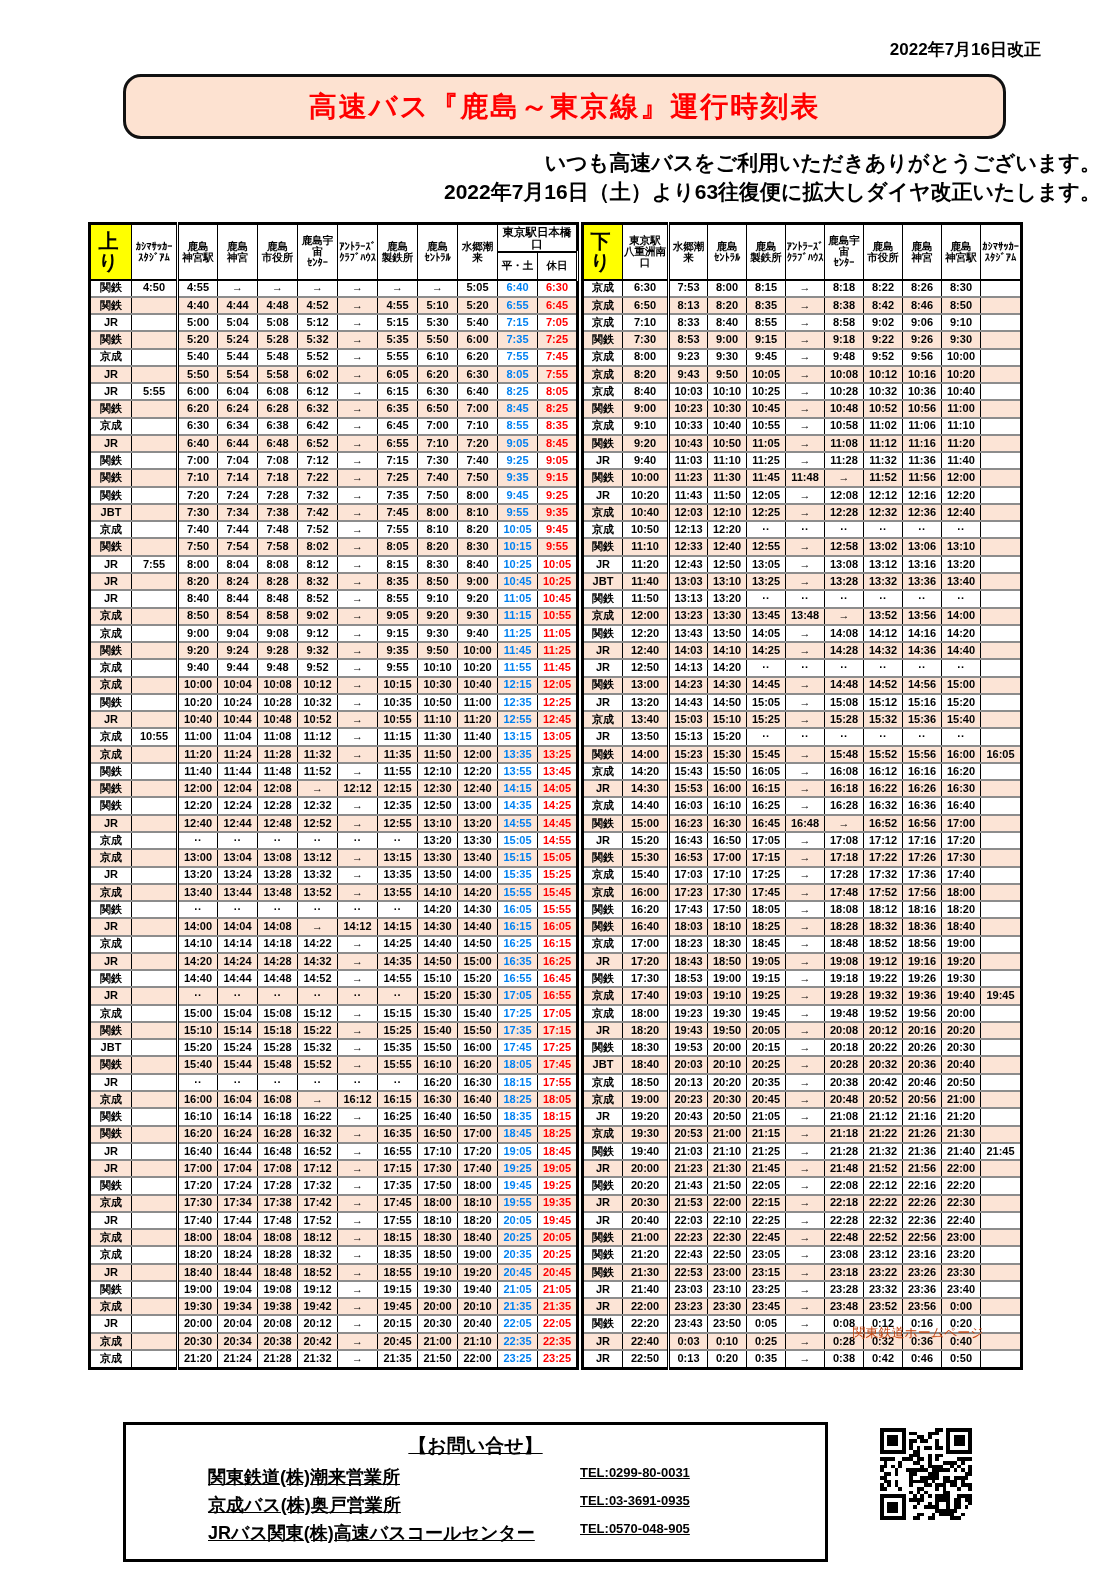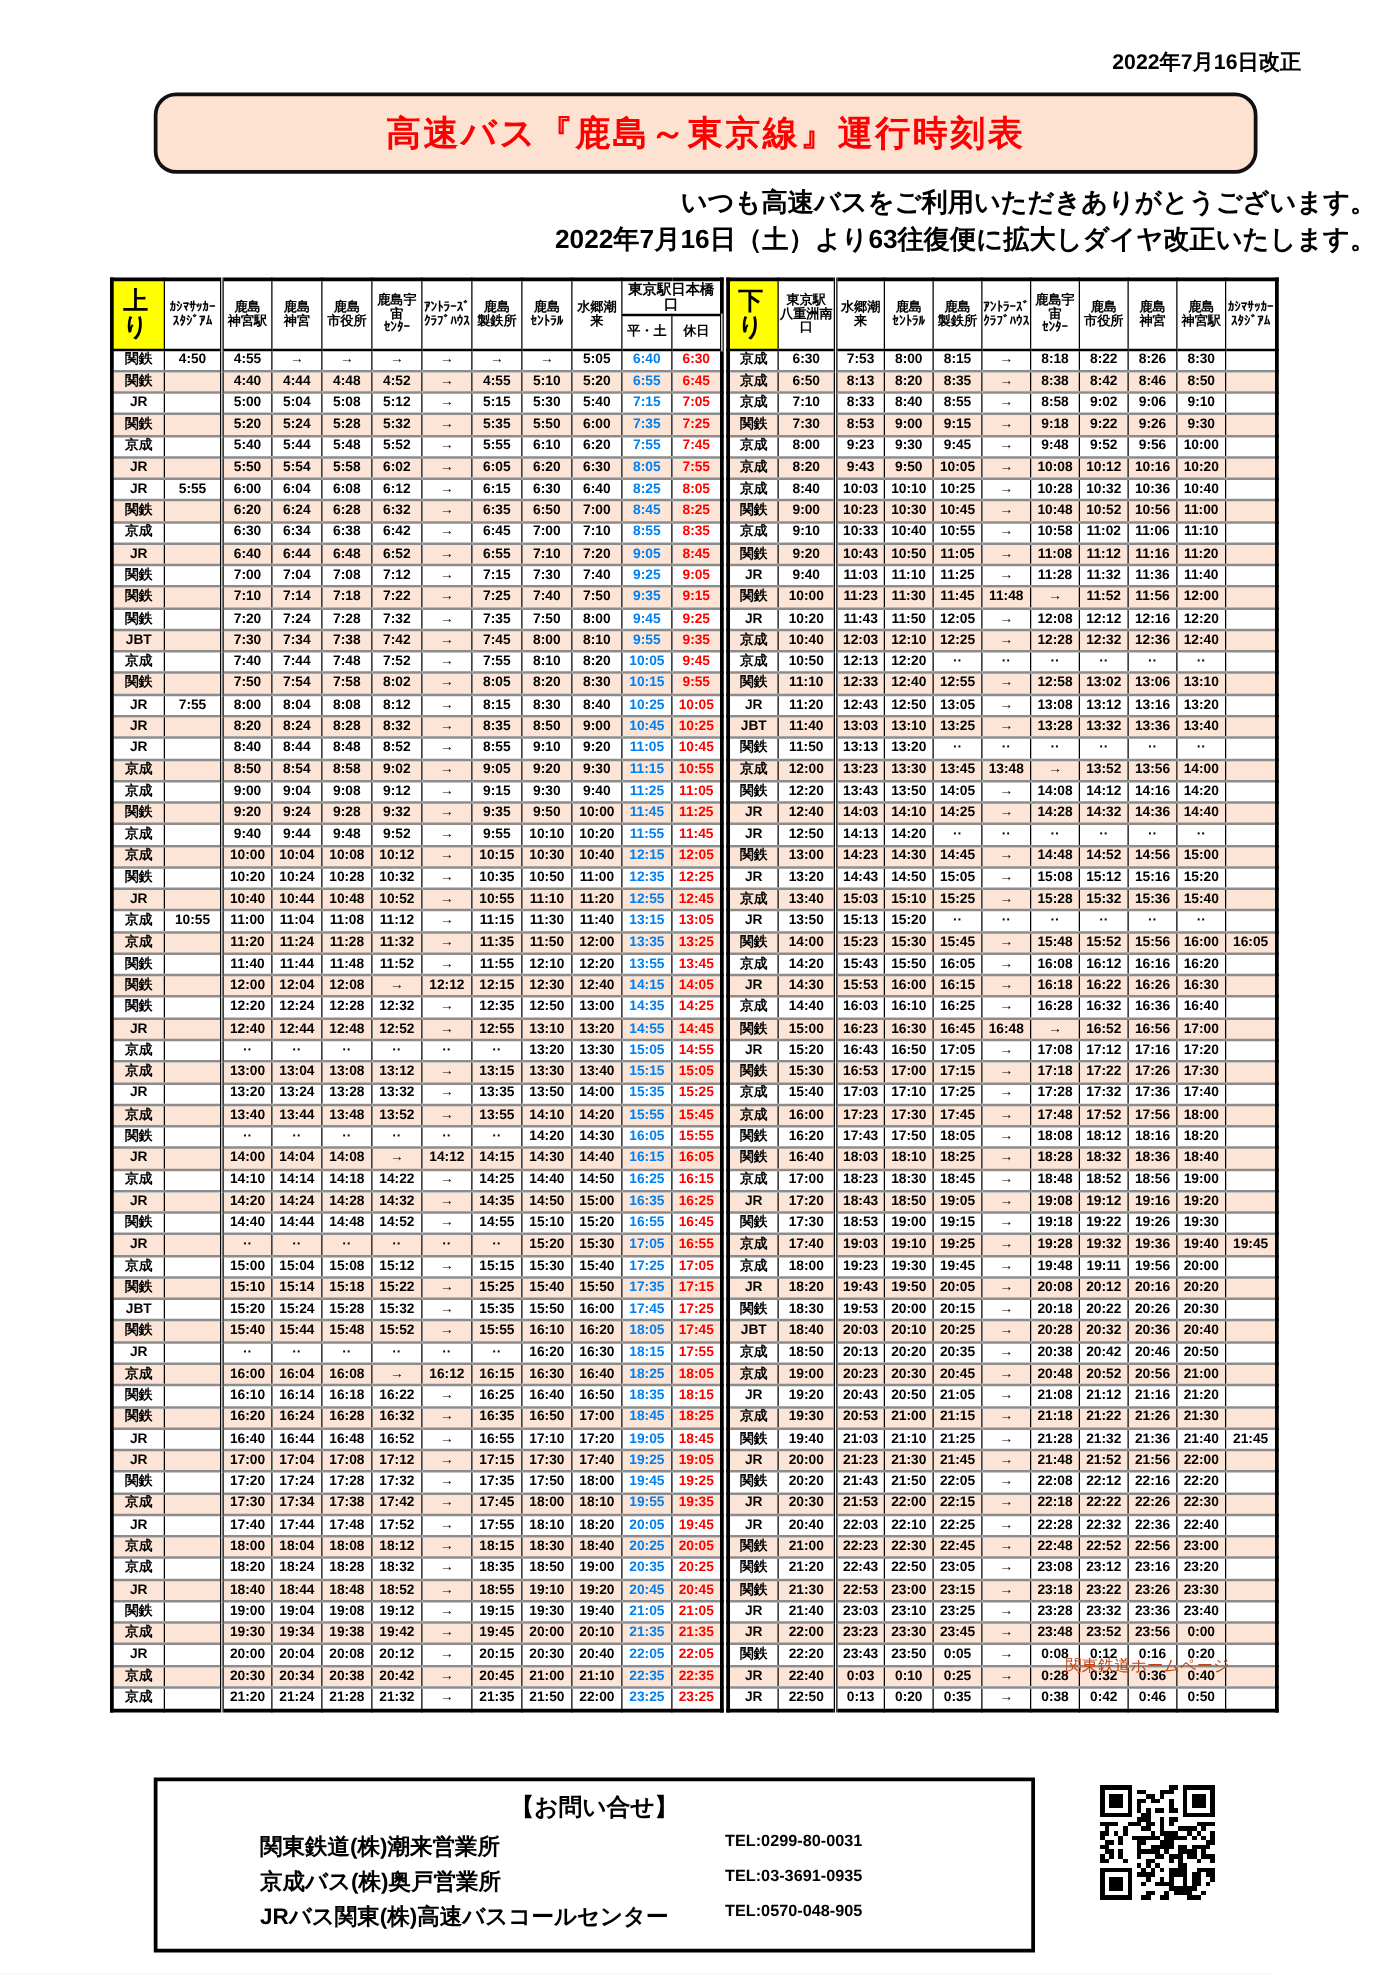--- a/index.html
+++ b/index.html
@@ -30,21 +30,21 @@
   .tt tbody td.wd{color:#0080f0;}
   .tt tbody td.hd{color:#ff0000;}
   .tt.up tr > *:nth-child(2){border-right:3px double #000;}
   .tt.down tr > *:nth-child(2){border-right:3px double #000;}
   
   .notice{position:absolute;left:140px;top:1388px;font-size:20px;font-weight:bold;color:#000;}
   .hp-label{position:absolute;left:843px;top:1324px;width:150px;text-align:center;
             font-size:13px;font-weight:normal;color:#c2410c;}
   .qr{position:absolute;left:880px;top:1428px;width:92px;height:92px;}
   .contact-box{position:absolute;left:123px;top:1422px;width:705px;height:140px;
-               border:3px solid #000;background:#fff;box-sizing:border-box;padding-top:8px;}
+               border:3px solid #000;background:#fff;box-sizing:border-box;padding-top:8px;text-decoration:underline;}
   .contact-title{text-align:center;font-size:19px;font-weight:bold;margin-bottom:6px;}
   .contact-row{display:flex;padding-left:82px;margin-top:4px;}
   .contact-row .nm{width:372px;font-size:18px;font-weight:bold;text-align:left;}
   .contact-row .tel{width:230px;font-size:13px;font-weight:bold;text-align:left;
                     font-family:"Liberation Sans","DejaVu Sans",sans-serif;}
 </style>
 </head>
 <body>
 
 <div class="page">
@@ -1574,21 +1574,21 @@
           <td>19:45</td>
         </tr>
         <tr>
           <td class="co">京成</td>
           <td>18:00</td>
           <td>19:23</td>
           <td>19:30</td>
           <td>19:45</td>
           <td>→</td>
           <td>19:48</td>
-          <td>19:11</td>
+          <td>19:52</td>
           <td>19:56</td>
           <td>20:00</td>
           <td></td>
         </tr>
         <tr>
           <td class="co">JR</td>
           <td>18:20</td>
           <td>19:43</td>
           <td>19:50</td>
           <td>20:05</td>

